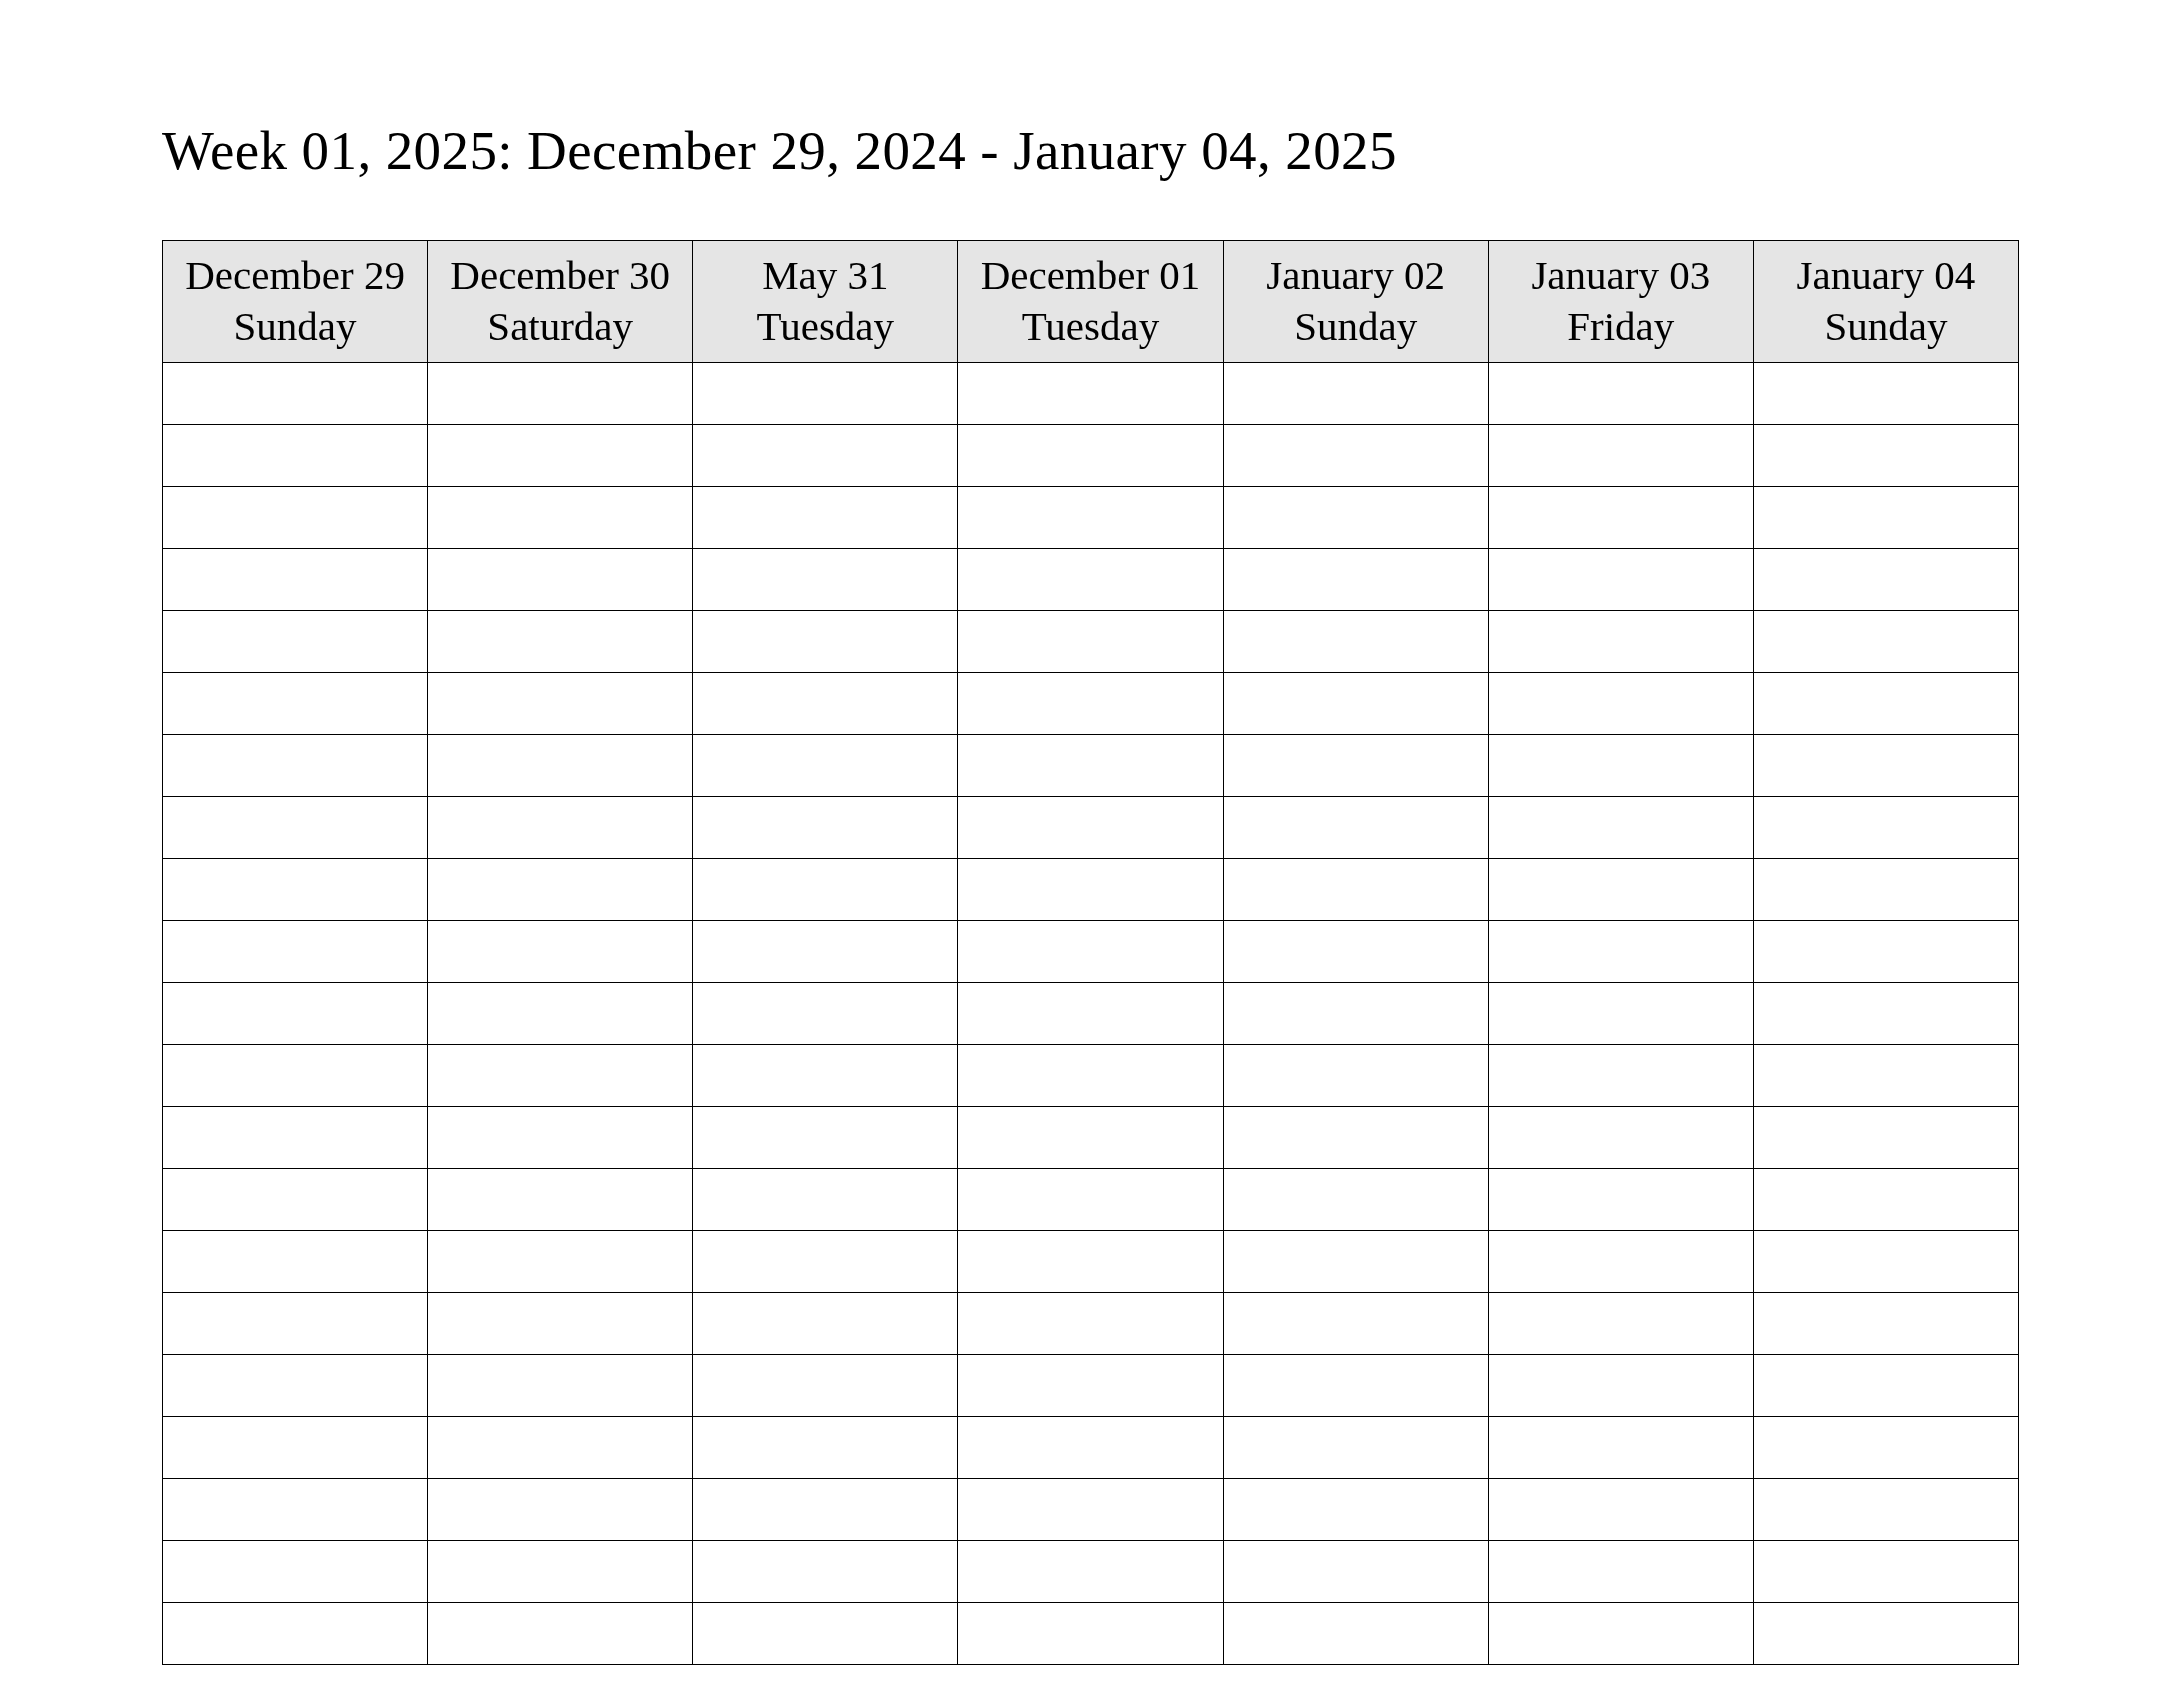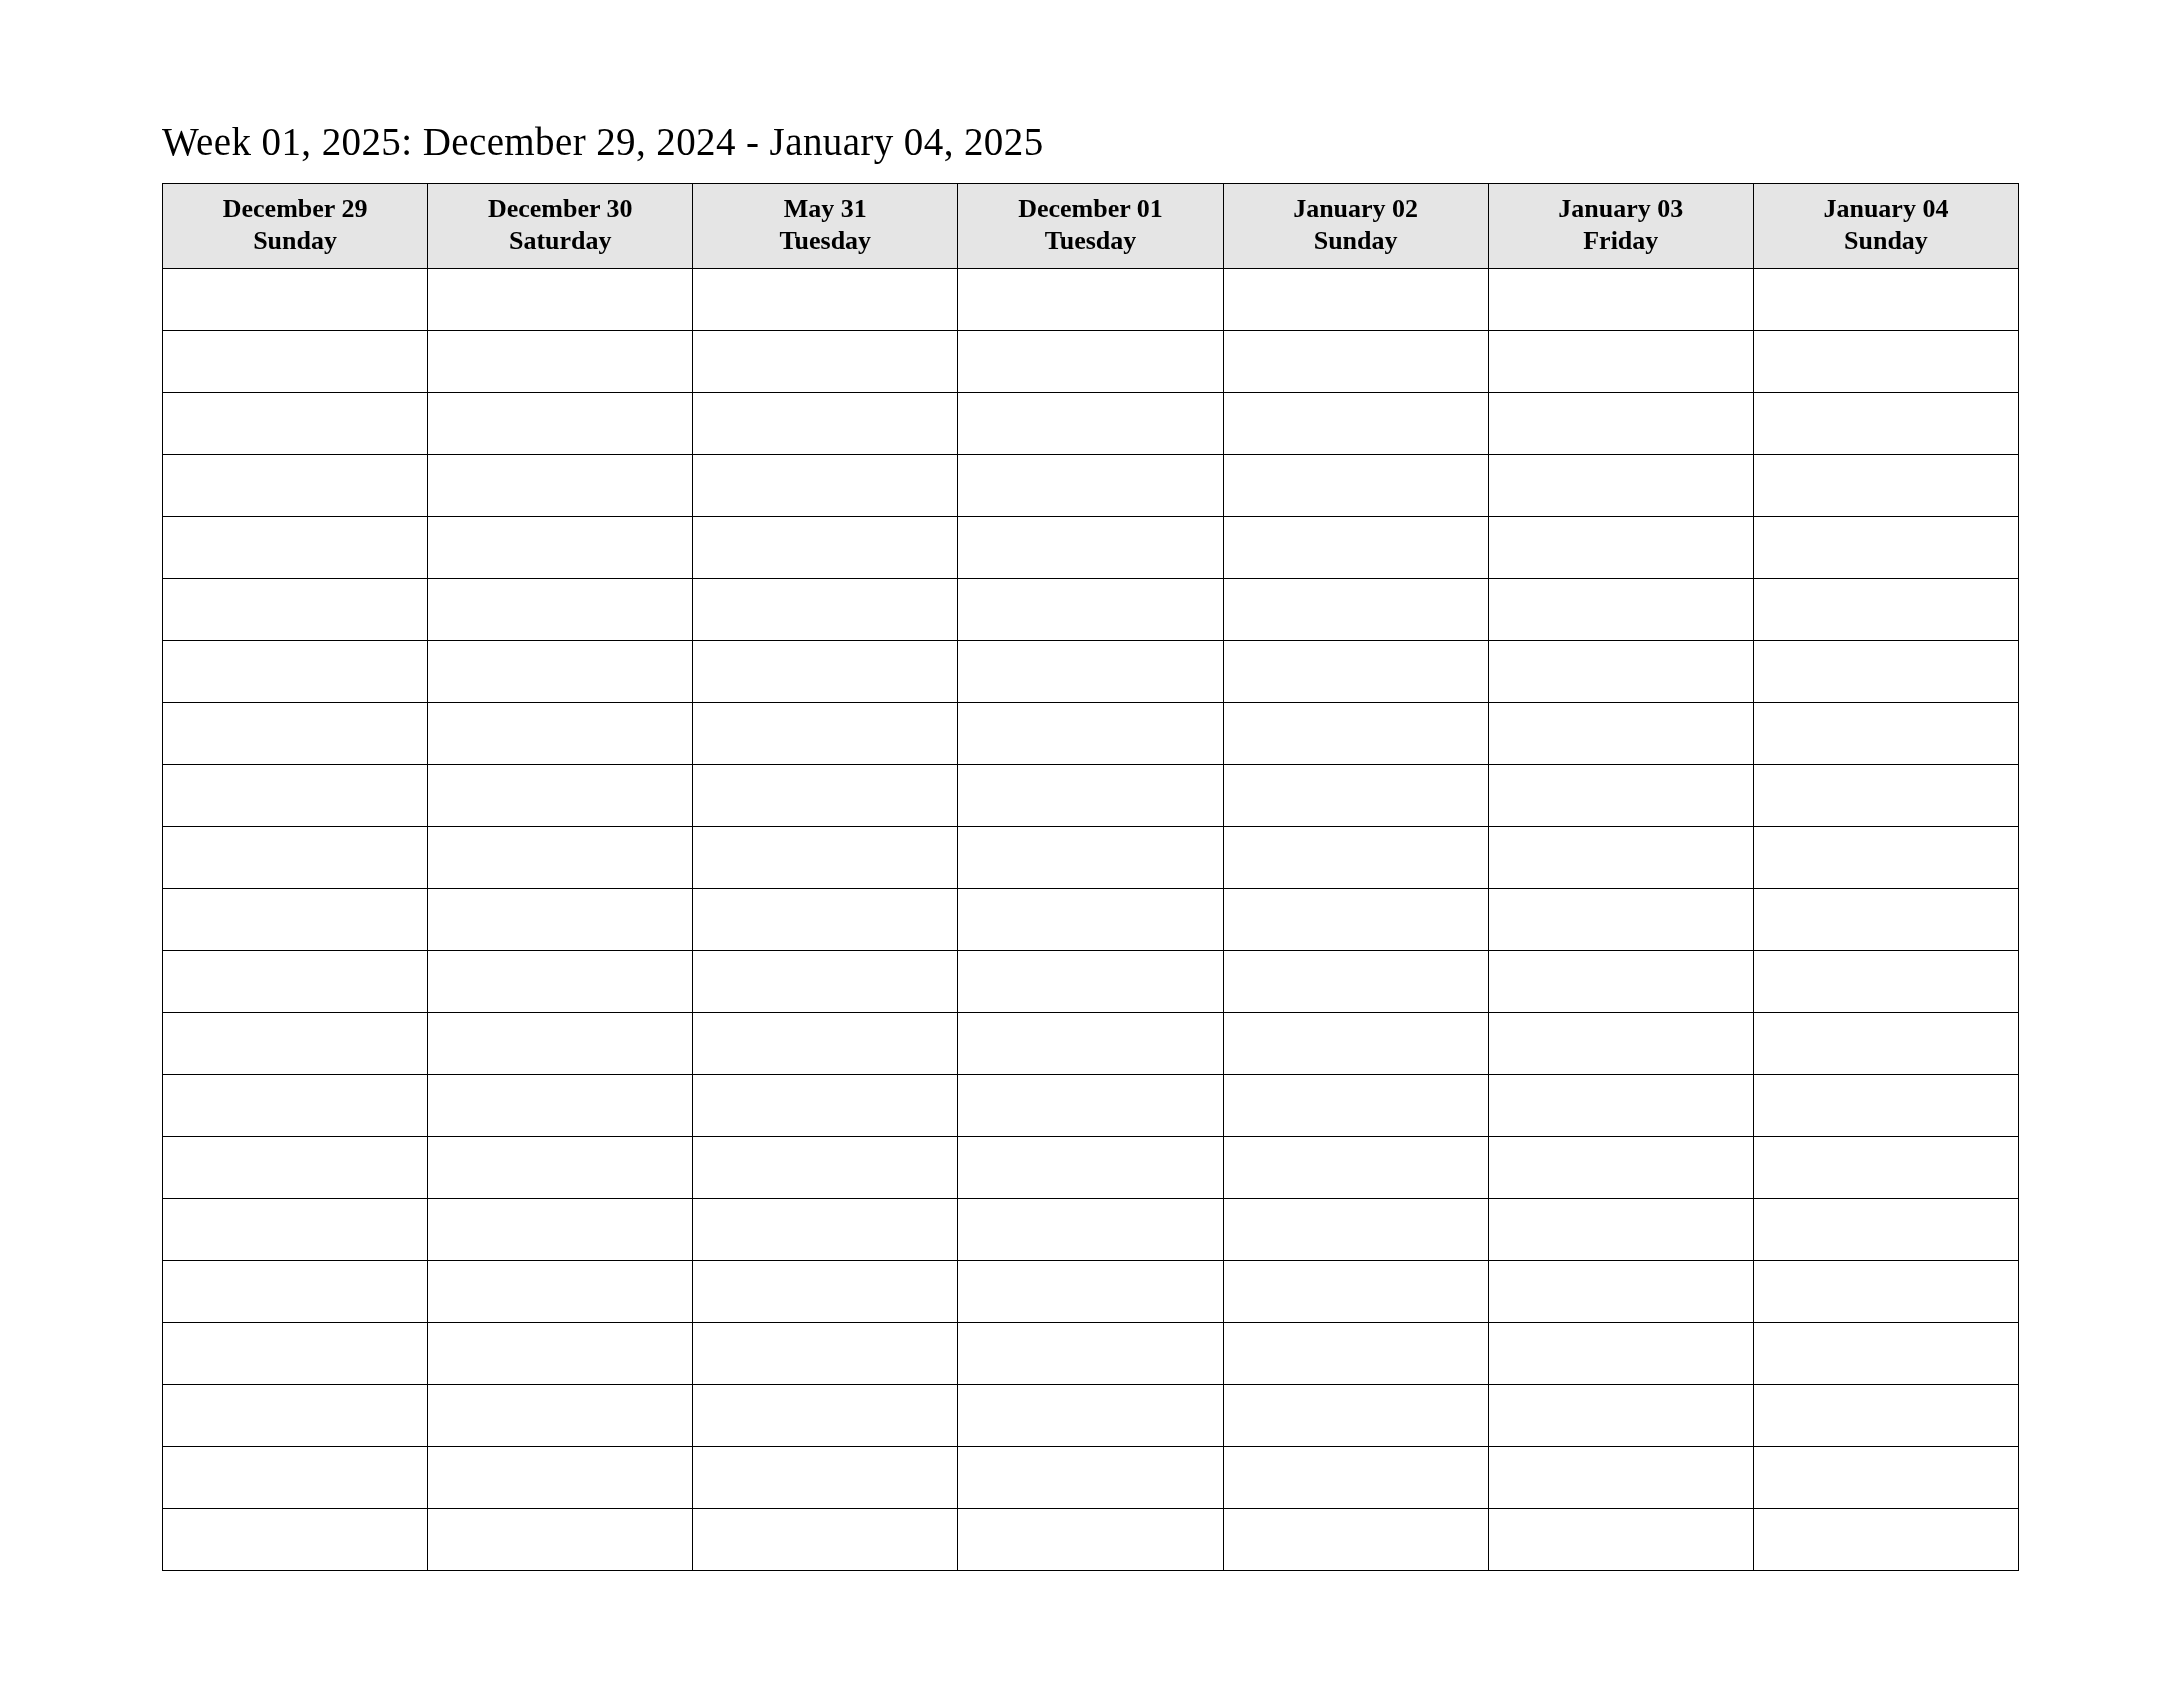--- a/index.html
+++ b/index.html
@@ -9,35 +9,35 @@
     height: 1685px;
     background: #ffffff;
     font-family: "Times New Roman", Times, serif;
     color: #000;
   }
   .page {
     box-sizing: border-box;
     padding: 119px 162px 51px 162px;
   }
   .title {
-    font-size: 39px;
+    font-size: 55px;
     font-weight: 400;
-    margin: 0 0 19px 0;
+    margin: 0 0 58px 0;
     letter-spacing: 0.4px;
   }
   table.calendar {
     border-collapse: collapse;
     width: 100%;
     table-layout: fixed;
   }
   table.calendar th {
     background: #e5e5e5;
     border: 1.7px solid #000;
-    font-weight: 700;
-    font-size: 26px;
+    font-weight: 400;
+    font-size: 41px;
     line-height: 1.25;
     padding: 8.5px 3.4px 10.2px 3.4px;
     text-align: center;
     vertical-align: middle;
     margin-left: 16px;
   }
   table.calendar th .date-line,
   table.calendar th .day-line {
     display: block;
   }

